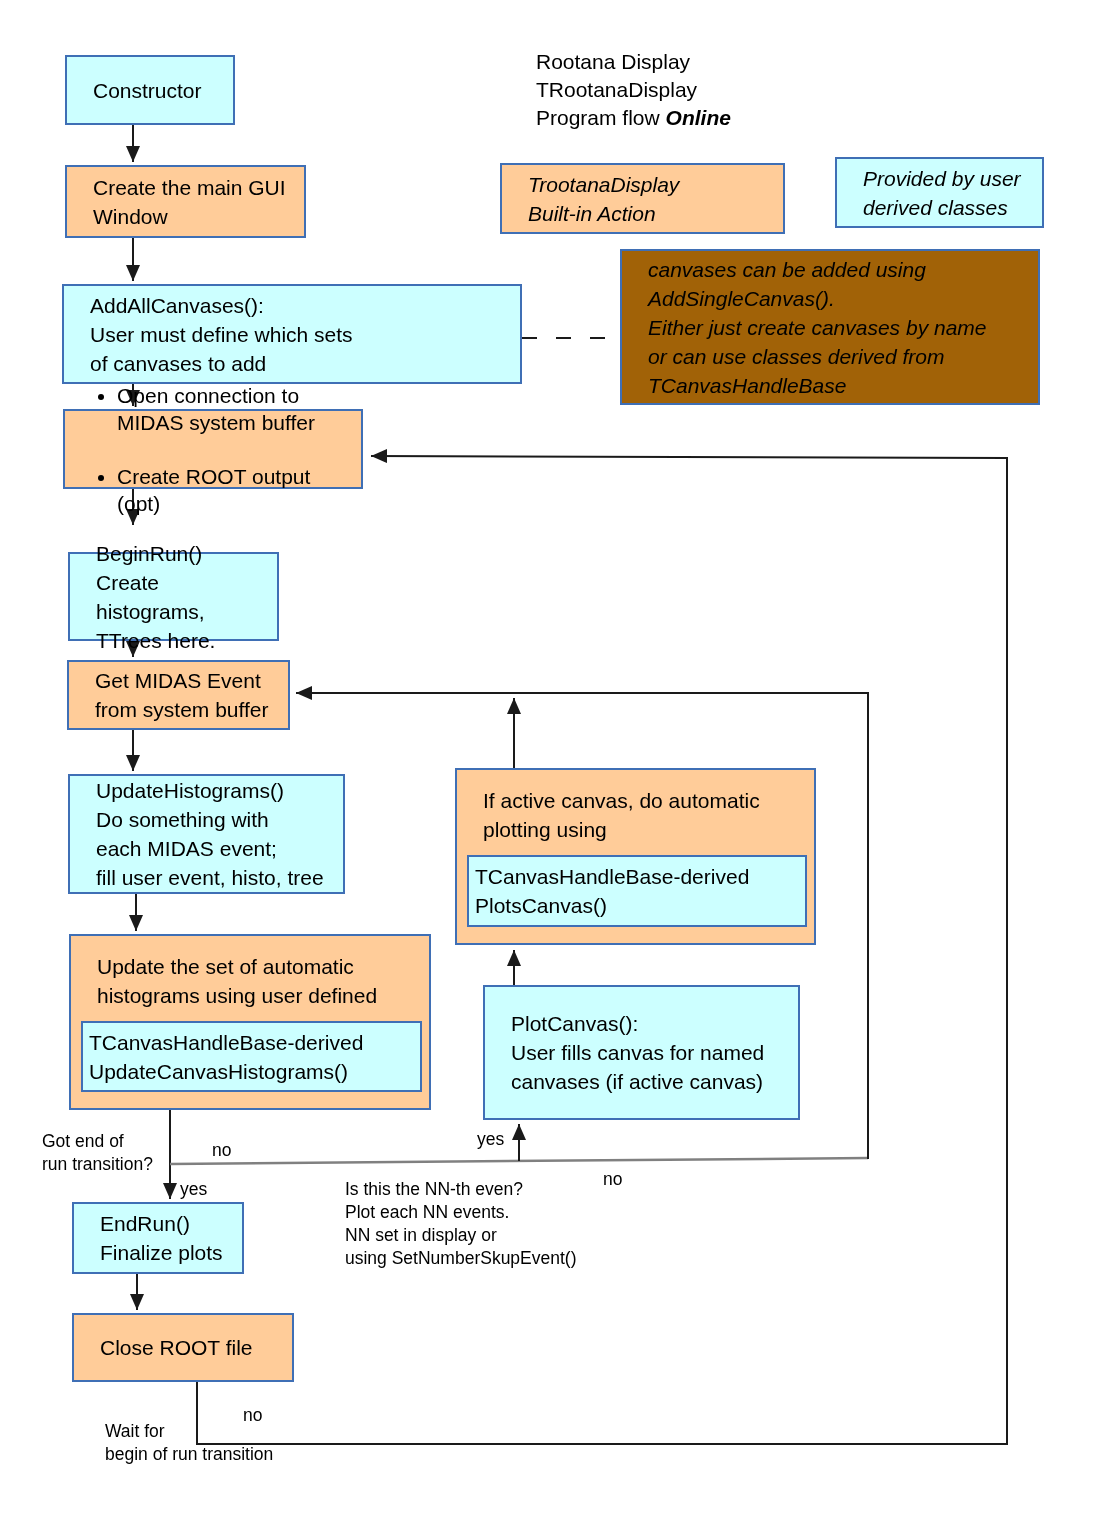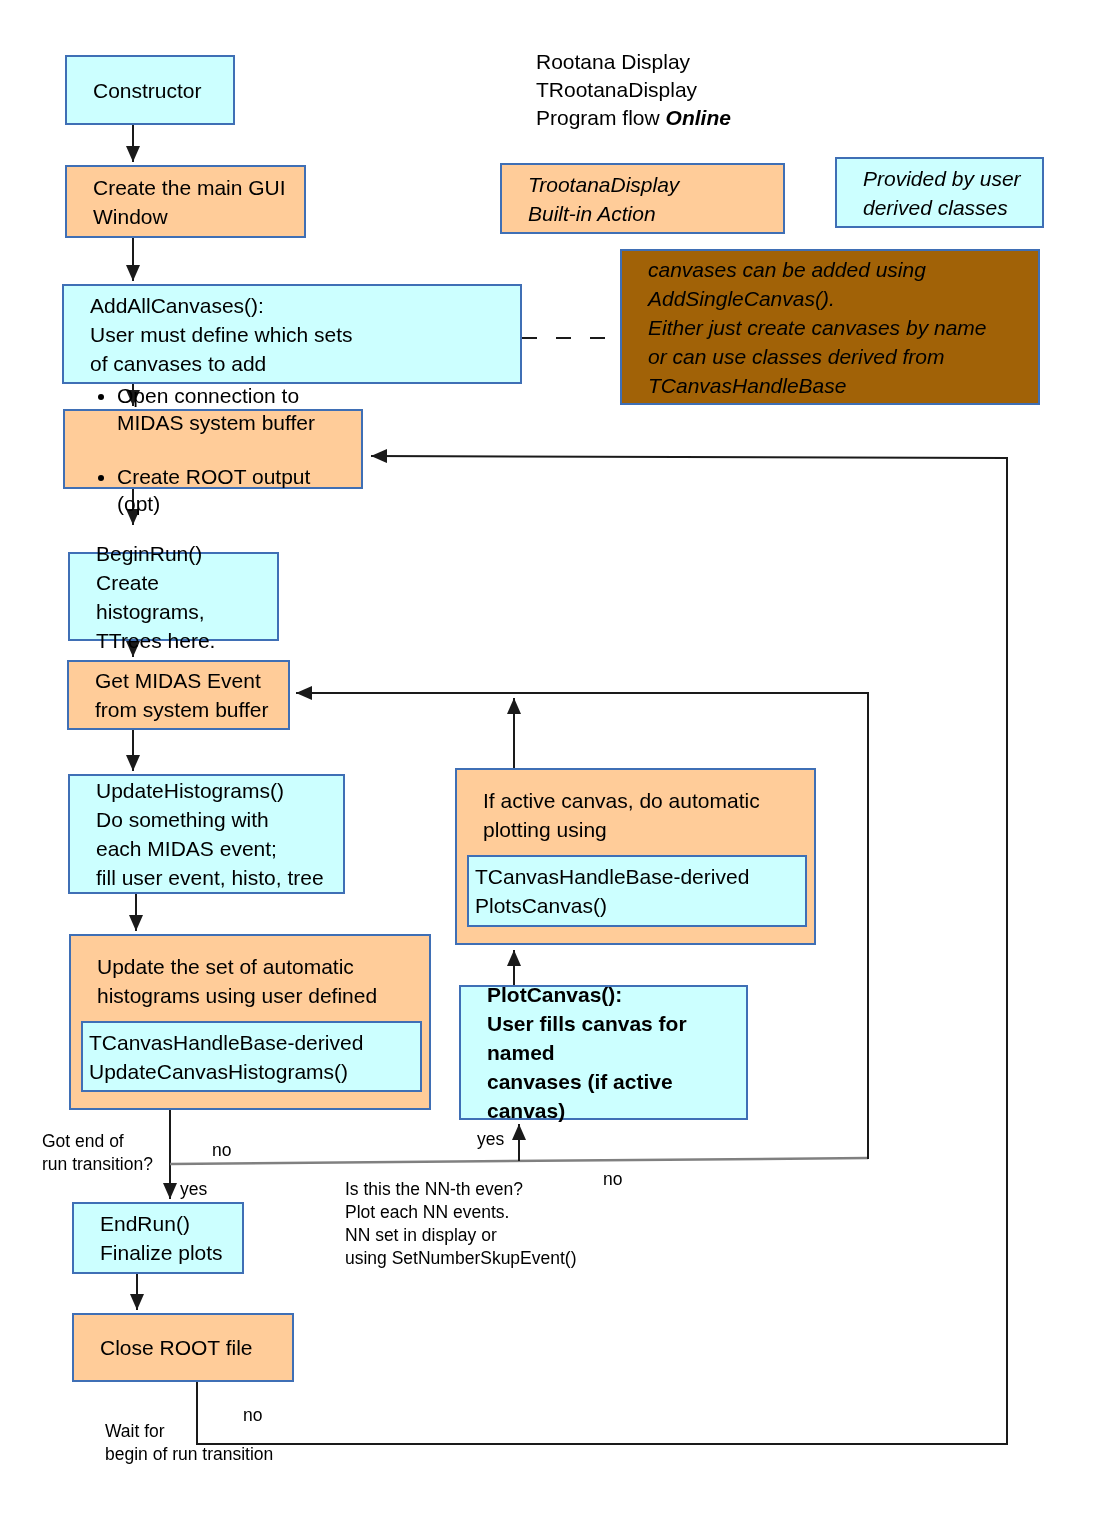--- a/index.html
+++ b/index.html
@@ -123,21 +123,21 @@
 UpdateCanvasHistograms()</div>
   </div>
 
   <div class="box fill-builtin" style="left:455px;top:768px;width:361px;height:177px;justify-content:flex-start;padding-top:16px;">
     <span>If active canvas, do automatic
 plotting using</span>
     <div class="inner-box" style="left:10px;top:85px;width:340px;height:72px;">TCanvasHandleBase-derived
 PlotsCanvas()</div>
   </div>
 
-  <div class="box fill-user" style="left:459px;top:985px;width:289px;height:135px;font-weight:bold;">PlotCanvas():
+  <div class="box fill-user" style="left:483px;top:985px;width:317px;height:135px;">PlotCanvas():
 User fills canvas for named
 canvases (if active canvas)</div>
 
   <div class="box fill-user" style="left:72px;top:1202px;width:172px;height:72px;">EndRun()
 Finalize plots</div>
 
   <div class="box fill-builtin" style="left:72px;top:1313px;width:222px;height:69px;">Close ROOT file</div>
 
   <div class="label" style="left:42px;top:1130px;">Got end of
 run transition?</div>

